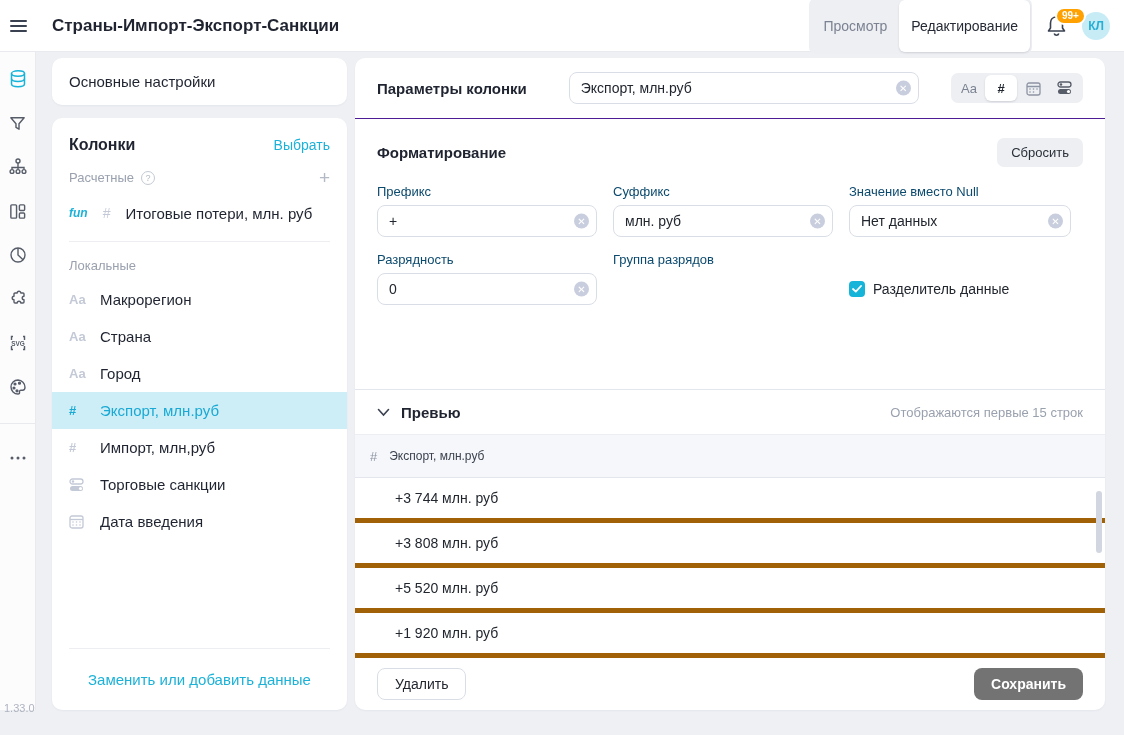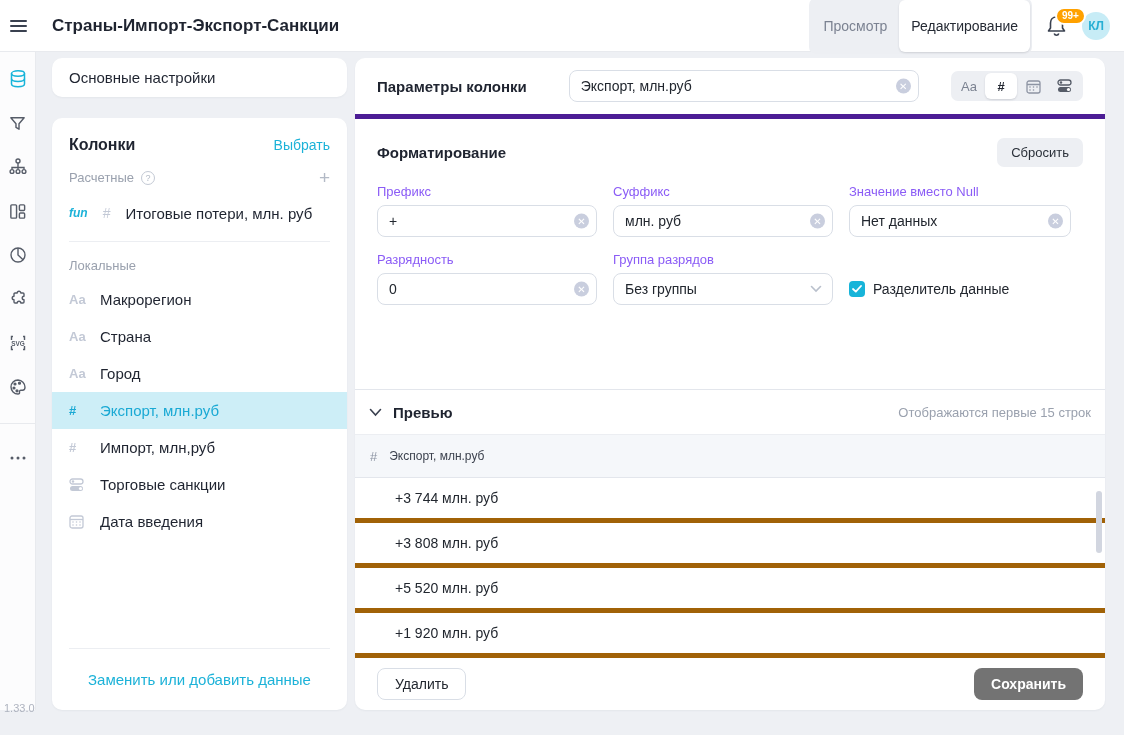--- a/index.html
+++ b/index.html
@@ -41,21 +41,21 @@
     position:absolute; left:0; top:52px; width:36px; height:658px;
     background:#fcfcfd; border-right:1px solid #e8eaee;
     display:flex; flex-direction:column; align-items:center; padding-top:17px; gap:24px;
   }
   .rail .ricon { width:20px; height:20px; display:flex; align-items:center; justify-content:center; cursor:pointer; }
   .rail .rdivider { width:36px; height:1px; background:#e8eaee; margin-top:2px; }
   .version { position:absolute; left:4px; bottom:21px; font-size:11px; color:#aeb3bf; }
   
   .card { background:#fff; border-radius:10px; box-shadow:0 1px 2px rgba(40,50,70,.05); }
   .side-settings {
-    position:absolute; left:52px; top:58px; width:295px; height:39px;
+    position:absolute; left:52px; top:58px; width:295px; height:47px;
     display:flex; align-items:center; padding-left:17px; font-size:15px; color:#1f2430; cursor:pointer;
   }
   .side-columns {
     position:absolute; left:52px; top:118px; width:295px; height:592px;
     display:flex; flex-direction:column;
   }
   .cols-head { display:flex; align-items:center; padding:18px 17px 0; }
   .cols-title { font-size:16px; font-weight:bold; color:#1f2430; }
   .link-cyan { color:#1cb2d8; cursor:pointer; }
   .cols-head .link-cyan { margin-left:auto; font-size:14px; }
@@ -81,21 +81,21 @@
   .field-item.selected { background:#cdeef7; }
   .field-item.selected .item-label, .field-item.selected .icon-cell { color:#1aa9d4; }
   .side-footer { margin-top:auto; }
   .side-footer .side-divider { margin:0 17px; }
   .replace-link { height:61px; display:flex; align-items:center; justify-content:center; font-size:15px; font-weight:500; }
   
   .main-card {
     position:absolute; left:355px; top:58px; width:750px; height:652px;
     display:flex; flex-direction:column; overflow:hidden;
   }
-  .main-head { height:61px; flex:0 0 61px; display:flex; align-items:center; padding:0 22px; border-bottom:5px solid #4c1d95; }
+  .main-head { height:61px; flex:0 0 61px; display:flex; align-items:center; padding:0 22px; border-bottom:1px solid #4c1d95; }
   .main-head-title { font-size:15px; font-weight:bold; color:#1f2430; }
   .input-wrap { position:relative; }
   .text-input {
     width:100%; height:32px; border:1px solid #d9dee6; border-radius:8px;
     padding:0 30px 0 11px; font-family:inherit; font-size:14px; color:#22272f; background:#fff; outline:none;
   }
   .name-input-wrap { width:350px; margin-left:42px; }
   .clear-icon {
     position:absolute; right:8px; top:50%; transform:translateY(-50%);
     width:15px; height:15px; border-radius:50%; background:#c9cede; color:#fff;
@@ -109,34 +109,34 @@
   }
   .seg-btn.active { background:#fff; color:#23283200; color:#232832; box-shadow:0 1px 2px rgba(31,41,55,.15); font-weight:bold; }
   .fmt-section { flex:0 0 271px; padding:19px 22px; border-bottom:1px solid #e3e6ec; }
   .fmt-head { display:flex; align-items:center; }
   .fmt-title { font-size:15px; font-weight:bold; color:#1f2430; }
   .btn-soft {
     margin-left:auto; background:#edeff3; border:none; border-radius:7px;
     padding:7px 14px; font-family:inherit; font-size:13px; color:#2a3039; cursor:pointer;
   }
   .fmt-grid { display:grid; grid-template-columns:220px 220px 222px; column-gap:16px; row-gap:15px; margin-top:17px; }
-  .fld-label { font-size:13px; color:#8b5cf6; margin-bottom:6px; }
+  .fld-label { font-size:13px; color:#0c4a6e; margin-bottom:6px; }
   .select-box {
     height:32px; border:1px solid #d9dee6; border-radius:8px; background:#fff;
     display:flex; align-items:center; padding:0 10px 0 11px; font-size:14px; cursor:pointer;
   }
   .select-box .chev { margin-left:auto; }
   .check-cell { display:flex; align-items:center; align-self:end; margin-bottom:8px; }
   .checkbox {
     width:16px; height:16px; border-radius:4px; background:#17b4d9;
     display:flex; align-items:center; justify-content:center; cursor:pointer; flex:0 0 16px;
   }
   .check-label { margin-left:8px; font-size:14px; color:#22272f; }
   .preview-section { flex:1 1 auto; display:flex; flex-direction:column; position:relative; overflow:hidden; }
-  .preview-head { height:44px; flex:0 0 44px; display:flex; align-items:center; padding:0 14px;justify-content:center; }
+  .preview-head { height:44px; flex:0 0 44px; display:flex; align-items:center; padding:0 22px;justify-content:center; }
   .preview-title { font-size:15px; font-weight:bold; color:#1f2430; margin-left:11px; }
   .preview-note { margin-left:auto; font-size:13px; color:#9aa1ae; }
   .tbl-head {
     height:44px; flex:0 0 44px; background:#f5f7fa;
     border-top:1px solid #eceef2; border-bottom:1px solid #e3e6ec;
     display:flex; align-items:center; padding:0 15px;
   }
   .tbl-head .type-glyph { font-size:13px; color:#8d94a3; }
   .tbl-col-name { font-size:12px; color:#3c424e; margin-left:12px; }
   .tbl-row { height:45px; flex:0 0 45px; display:flex; align-items:center; padding:0 40px; font-size:14px; border-bottom:5px solid #a16207; }
@@ -397,26 +397,20 @@
       </div>
       <div>
         <div class="fld-label">Разрядность</div>
         <div class="input-wrap">
           <input class="text-input" value="0" style="">
           <span class="clear-icon">✕</span>
         </div>
       </div>
       <div>
         <div class="fld-label">Группа разрядов</div>
-        <div class="select-box">
-          <span>Без группы</span>
-          <svg class="chev" width="12" height="8" viewBox="0 0 12 8">
-            <path d="M1.5 1.5 L6 6 L10.5 1.5" fill="none" stroke="#b9c0cc" stroke-width="1.6" stroke-linecap="round"></path>
-          </svg>
-        </div>
       </div>
       <div class="check-cell">
         <span class="checkbox">
           <svg width="10" height="8" viewBox="0 0 10 8">
             <path d="M1 4 L3.8 6.6 L9 1" fill="none" stroke="#fff" stroke-width="1.8" stroke-linecap="round" stroke-linejoin="round"></path>
           </svg>
         </span>
         <span class="check-label">Разделитель данные</span>
       </div>
     </div>

